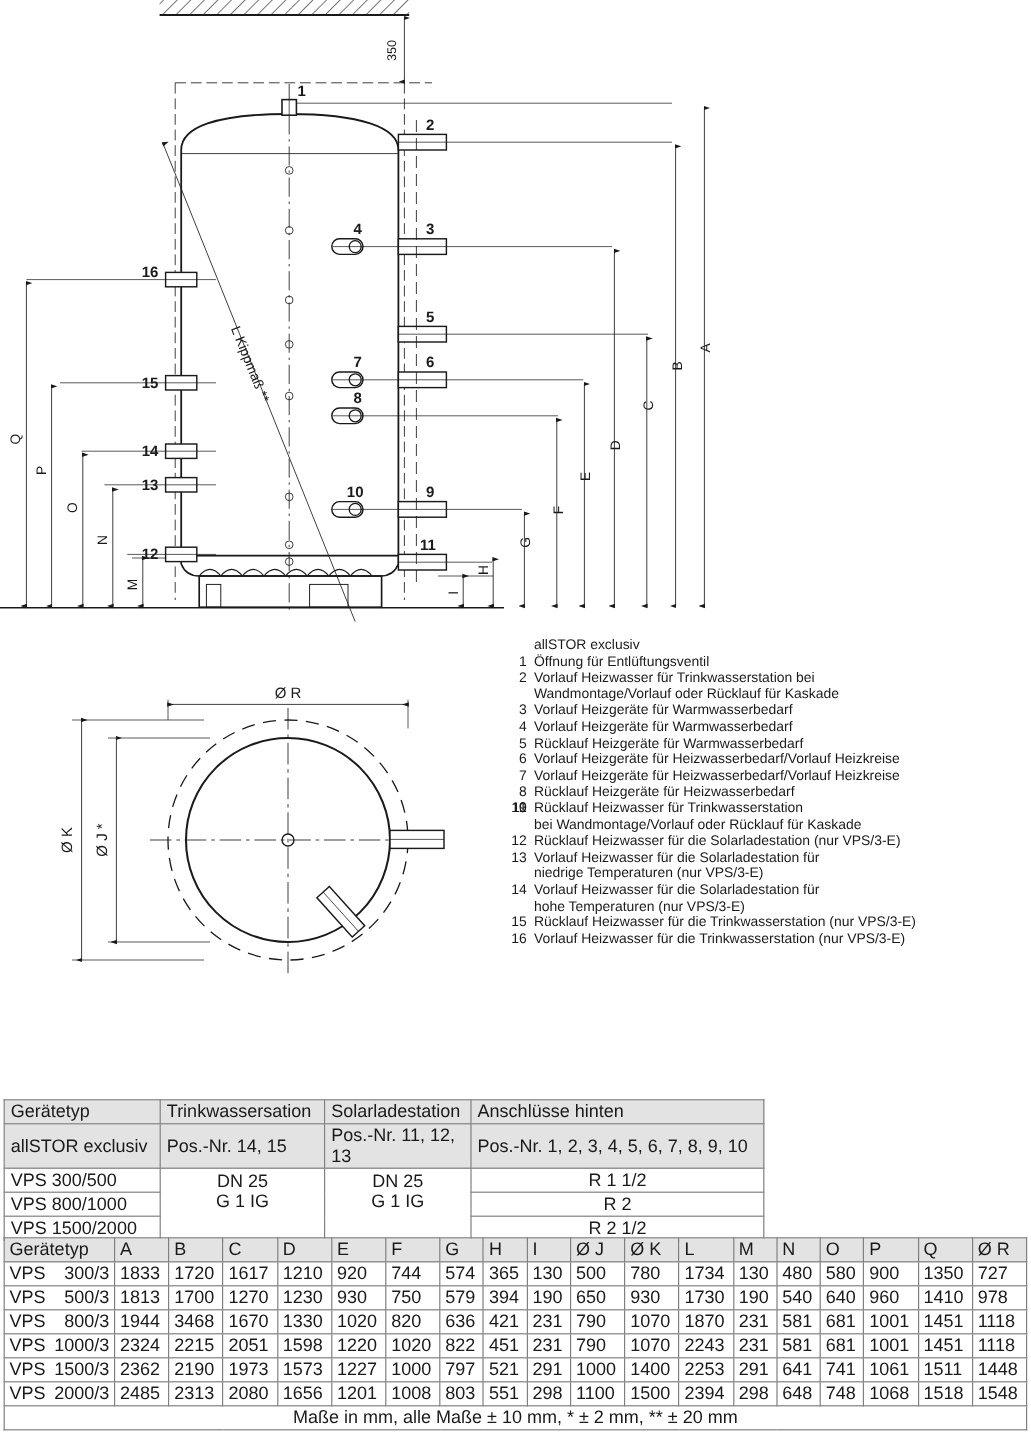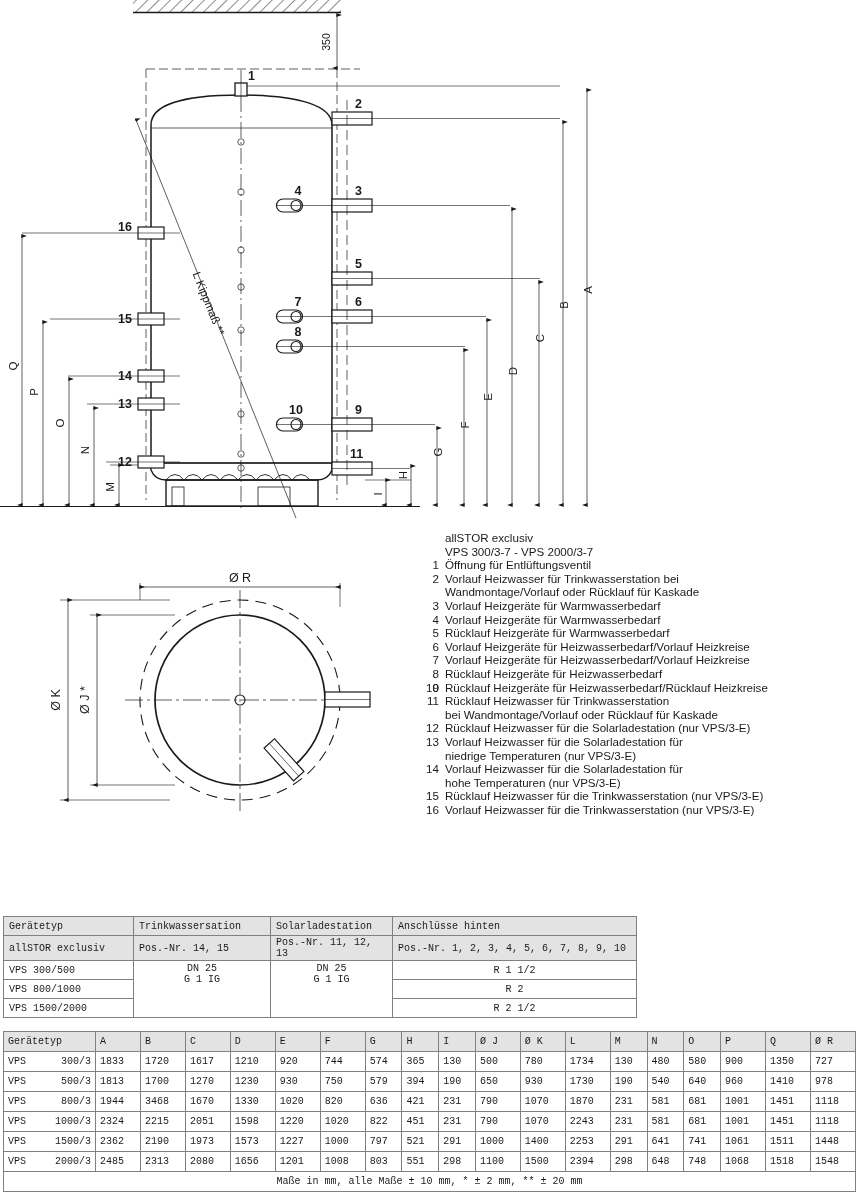--- a/index.html
+++ b/index.html
@@ -20,21 +20,21 @@
     font-size:11.6px; line-height:13.6px;
   }
   .legend .hdr { padding-left:24px; white-space:nowrap; }
   .legend .row { position:relative; padding-left:24px; white-space:nowrap; }
   .legend .row .num {
     position:absolute; left:0; width:18px; text-align:right;
   }
   .legend .cont { padding-left:24px; white-space:nowrap; }
 
   
-  table { border-collapse:collapse; font-size:10px;font-family:Liberation Mono, monospace; }
+  table { border-collapse:collapse; font-size:15px; }
   table td, table th { border:1px solid #808080; font-weight:normal; }
 
   #conn-table {
     position:absolute; left:3px; top:916px; width:634px;
   }
   #conn-table td { padding:1px 5px; height:19px; }
   #conn-table .hdrcell { background:#e3e3e3; }
   #conn-table .ctr { text-align:center; }
 
   #dim-table {
@@ -310,33 +310,32 @@
   <g font-family="Liberation Sans, sans-serif" fill="#1a1a1a" stroke="none" font-size="11.5">
     <text transform="rotate(68 205 305)" x="205" y="305" text-anchor="middle">L Kippmaß **</text>
     <text x="240" y="582" text-anchor="middle" font-size="12.5">Ø R</text>
     <text transform="rotate(-90 60 700)" x="60" y="700" text-anchor="middle" font-size="12.5">Ø K</text>
     <text transform="rotate(-90 89 700)" x="89" y="700" text-anchor="middle" font-size="12.5">Ø J *</text>
   </g>
 </svg>
 
 <div class="legend">
   <div class="hdr">allSTOR exclusiv</div>
-  <div class="hdr">VPS 300/3-7 - VPS 2000/3-7</div>
   <div id="legend-items">
       <div class="row"><span class="num">1</span><span>Öffnung für Entlüftungsventil</span></div>
       <div class="row"><span class="num">2</span><span>Vorlauf Heizwasser für Trinkwasserstation bei</span></div>
       <div class="cont">Wandmontage/Vorlauf oder Rücklauf für Kaskade</div>
       <div class="row"><span class="num">3</span><span>Vorlauf Heizgeräte für Warmwasserbedarf</span></div>
       <div class="row"><span class="num">4</span><span>Vorlauf Heizgeräte für Warmwasserbedarf</span></div>
       <div class="row"><span class="num">5</span><span>Rücklauf Heizgeräte für Warmwasserbedarf</span></div>
       <div class="row"><span class="num">6</span><span>Vorlauf Heizgeräte für Heizwasserbedarf/Vorlauf Heizkreise</span></div>
       <div class="row"><span class="num">7</span><span>Vorlauf Heizgeräte für Heizwasserbedarf/Vorlauf Heizkreise</span></div>
       <div class="row"><span class="num">8</span><span>Rücklauf Heizgeräte für Heizwasserbedarf</span></div>
       <div class="row"><span class="num">9</span></div>
-      <div class="row"><span class="num">10</span><span>Rücklauf Heizgeräte für Heizwasserbedarf/Rücklauf Heizkreise</span></div>
+      <div class="row"><span class="num">10</span></div>
       <div class="row"><span class="num">11</span><span>Rücklauf Heizwasser für Trinkwasserstation</span></div>
       <div class="cont">bei Wandmontage/Vorlauf oder Rücklauf für Kaskade</div>
       <div class="row"><span class="num">12</span><span>Rücklauf Heizwasser für die Solarladestation (nur VPS/3-E)</span></div>
       <div class="row"><span class="num">13</span><span>Vorlauf Heizwasser für die Solarladestation für</span></div>
       <div class="cont">niedrige Temperaturen (nur VPS/3-E)</div>
       <div class="row"><span class="num">14</span><span>Vorlauf Heizwasser für die Solarladestation für</span></div>
       <div class="cont">hohe Temperaturen (nur VPS/3-E)</div>
       <div class="row"><span class="num">15</span><span>Rücklauf Heizwasser für die Trinkwasserstation (nur VPS/3-E)</span></div>
       <div class="row"><span class="num">16</span><span>Vorlauf Heizwasser für die Trinkwasserstation (nur VPS/3-E)</span></div>
     </div>

